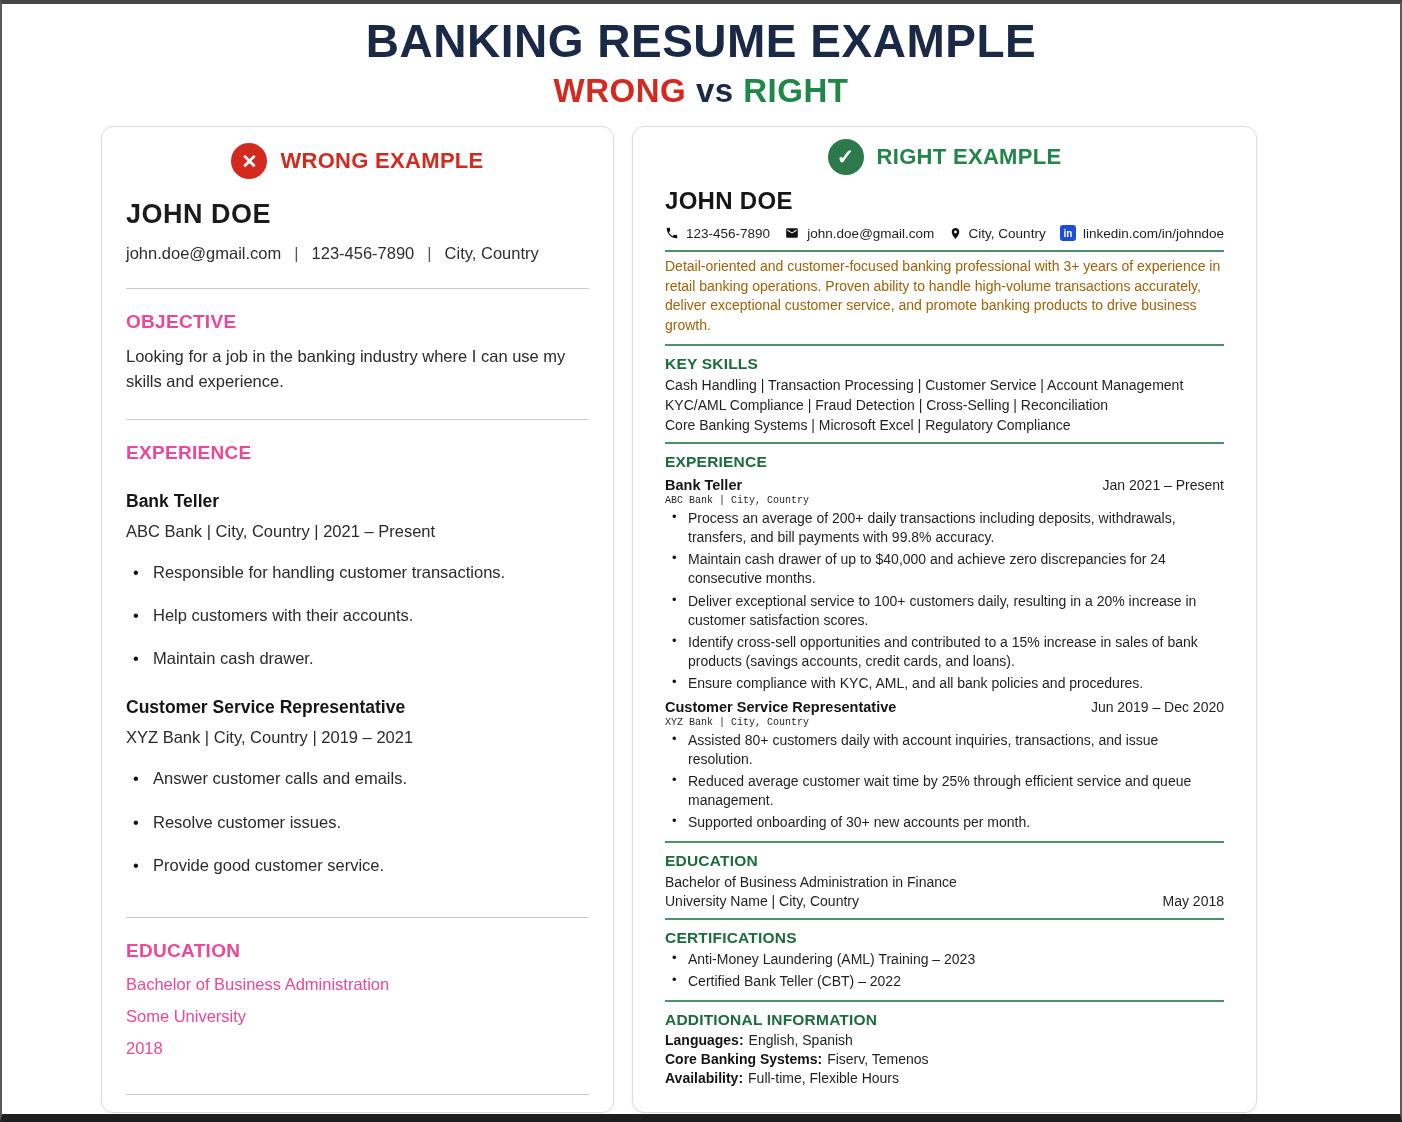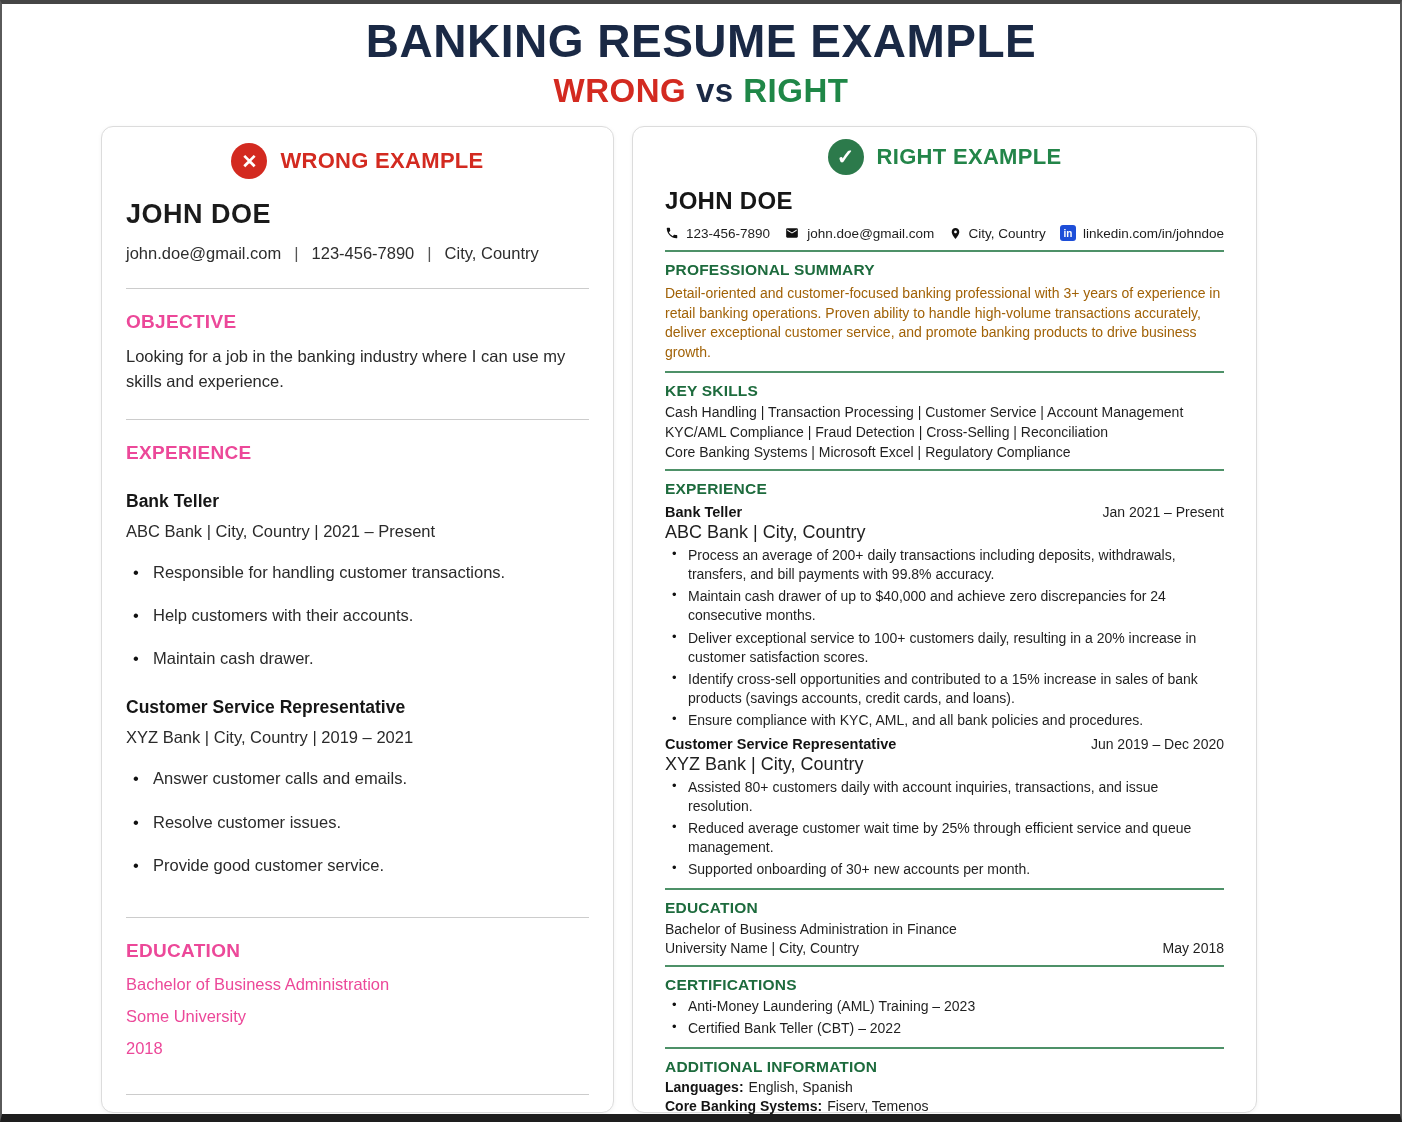--- a/index.html
+++ b/index.html
@@ -56,21 +56,21 @@
   .r-contact svg{display:block;}
   .li-badge{width:16px;height:16px;background:#1d4ed8;border-radius:3px;color:#fff;
     font-size:10px;font-weight:700;display:flex;align-items:center;justify-content:center;}
   hr.green{border:none;border-top:2px solid var(--divider-green);margin:9px 0 0;}
   .r-h{margin:9px 0 0;font-size:15.5px;font-weight:800;color:var(--green-dark);letter-spacing:.2px;}
   .r-p{margin:5px 0 0;font-size:14px;line-height:1.4;color:#a16207;max-width:560px;}
   .r-skill-line{margin-top:4px;font-size:14px;color:#1f1f1f;}
   .r-job-head{display:flex;justify-content:space-between;align-items:baseline;margin-top:6px;}
   .r-job-title{font-size:14.5px;font-weight:700;color:#141414;}
   .r-job-dates{font-size:14px;color:#1f1f1f;}
-  .r-job-meta{margin-top:2px;font-size:18px;color:#1f1f1f;}
+  .r-job-meta{margin-top:2px;font-size:10px;color:#1f1f1f;font-family:Liberation Mono, monospace;}
   ul.r-ul{list-style:none;margin:2px 0 0;padding:0;}
   ul.r-ul li{position:relative;margin-top:3px;padding-left:23px;font-size:14px;
     line-height:1.36;color:#1f1f1f;}
   ul.r-ul li::before{content:"•";position:absolute;left:7px;top:-1px;color:#111;font-size:13px;}
   .r-edu-degree{margin-top:4px;font-size:14px;color:#1f1f1f;}
   .r-edu-row{display:flex;justify-content:space-between;margin-top:3px;font-size:14px;color:#1f1f1f;}
   .info-row{margin-top:3px;font-size:14px;color:#1f1f1f;}
   .info-label{font-weight:700;margin-right:5px;color:#141414;}
 </style>
 </head>
@@ -179,21 +179,20 @@
         <span>City, Country</span>
       </span>
       <span class="ci">
         <span class="li-badge">in</span>
         <span>linkedin.com/in/johndoe</span>
       </span>
     </div>
 
     <hr class="green">
 
-    <h3 class="r-h">PROFESSIONAL SUMMARY</h3>
     <p class="r-p">Detail-oriented and customer-focused banking professional with 3+ years of experience in retail banking operations. Proven ability to handle high-volume transactions accurately, deliver exceptional customer service, and promote banking products to drive business growth.</p>
 
     <hr class="green">
 
     <h3 class="r-h">KEY SKILLS</h3>
     <div class="r-skill-line">Cash Handling  |  Transaction Processing  |  Customer Service  |  Account Management</div>
     <div class="r-skill-line">KYC/AML Compliance  |  Fraud Detection  |  Cross-Selling  |  Reconciliation</div>
     <div class="r-skill-line">Core Banking Systems  |  Microsoft Excel  |  Regulatory Compliance</div>
 
     <hr class="green">

